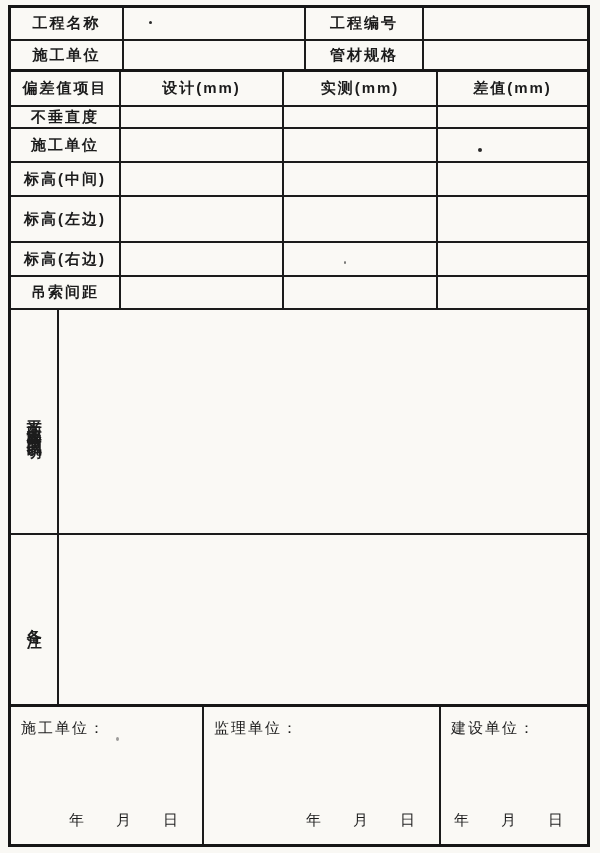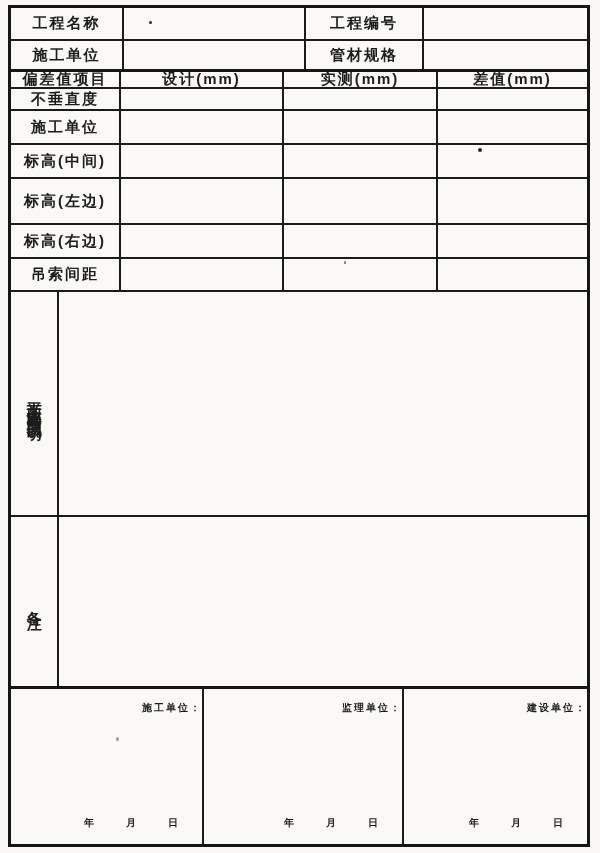--- a/index.html
+++ b/index.html
@@ -33,36 +33,36 @@
   }
   .cell.last{border-right:none;}
   .cell.blank{justify-content:flex-start;}
   
   .wa1{width:113px}.wa2{width:182px}.wa3{width:118px}.wa4{flex:1}
   
   .wb1{width:110px}.wb2{width:163px}.wb3{width:154px}.wb4{flex:1}
   
   .wc1{width:48px}.wc2{flex:1}
   
-  .ws1{width:193px}.ws2{width:200px}.ws3{flex:1}
+  .ws1{width:193px}.ws2{width:237px}.ws3{flex:1}
 
   .vtext{
     writing-mode:vertical-rl;
     text-orientation:upright;
     font-weight:bold;
     font-size:15px;
     letter-spacing:3px;
     line-height:1.1;
   }
   .area{align-items:flex-start;justify-content:flex-start;font-weight:normal;}
   .sigcell{
     border-right:2px solid #1b1b1b;
     box-sizing:border-box;
     display:flex;flex-direction:column;
-    font-weight:bold;font-size:10px;letter-spacing:1px;text-align:right;
+    font-weight:normal;font-size:15px;letter-spacing:1px;
   }
   .sigcell.last{border-right:none;}
   .siglabel{padding:12px 0 0 10px;letter-spacing:2px;}
   .sigspacer{flex:1;}
   .dateline{
     display:flex;justify-content:flex-end;
     gap:32px;
     padding:0 24px 14px 0;
     letter-spacing:0;
   }
@@ -85,21 +85,21 @@
       <div class="cell blank wa4 last"></div>
     </div>
 
     <div class="row thickb" style="height:31px">
       <div class="cell wa1">施工单位</div>
       <div class="cell blank wa2"></div>
       <div class="cell wa3">管材规格</div>
       <div class="cell blank wa4 last"></div>
     </div>
 
-    <div class="row" style="height:17px">
+    <div class="row" style="height:35px">
       <div class="cell wb1">偏差值项目</div>
       <div class="cell wb2">设计(mm)</div>
       <div class="cell wb3">实测(mm)</div>
       <div class="cell wb4 last">差值(mm)</div>
     </div>
 
     <div class="row" style="height:22px">
       <div class="cell wb1">不垂直度</div>
       <div class="cell blank wb2"></div>
       <div class="cell blank wb3"></div>

